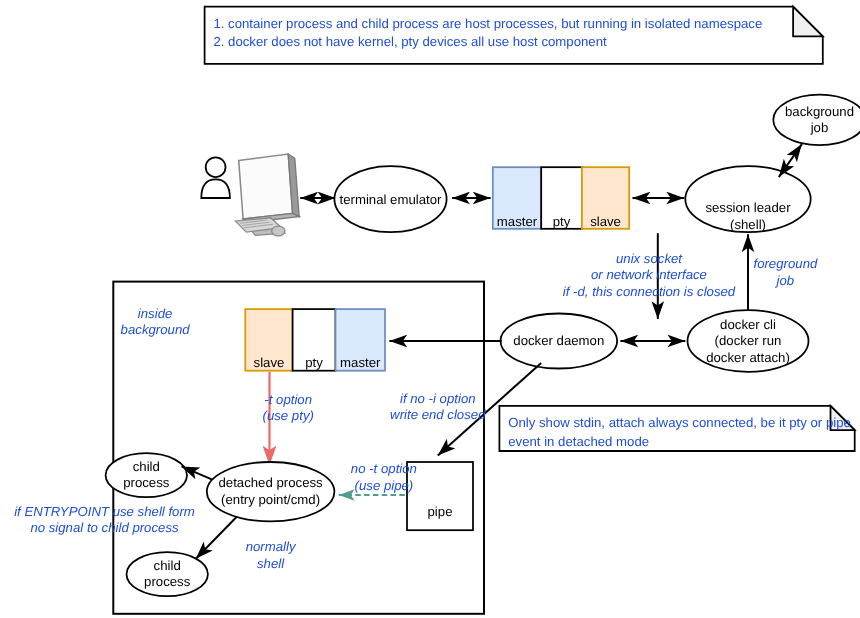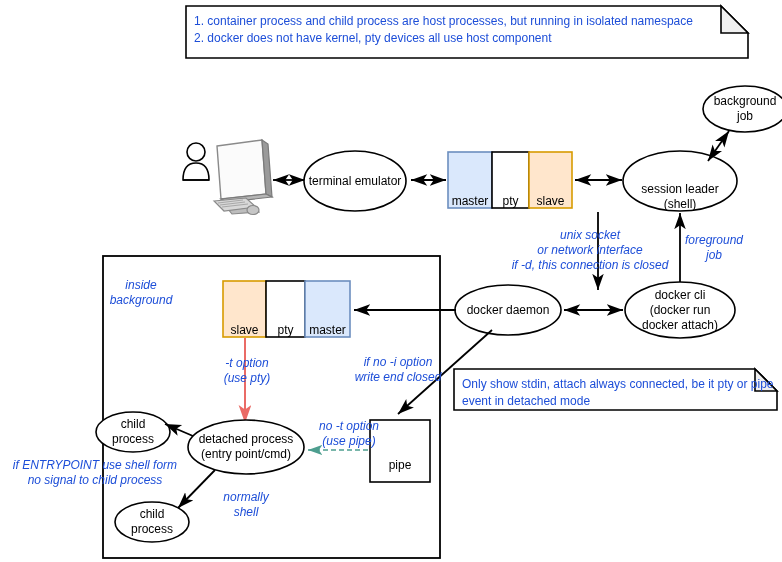--- a/index.html
+++ b/index.html
@@ -197,21 +197,21 @@
   <div class="ellipse-label" style="left:455px; top:285px; width:106px; height:50px;"><span>docker daemon</span></div>
 
   <div class="lbl" style="left:96px; top:278px; width:90px;"><span>inside</span><br><span>background</span></div>
 
   <div class="box-label" style="left:223px; top:281px; width:43px; height:56px;"><span>slave</span></div>
   <div class="box-label" style="left:266px; top:281px; width:39px; height:56px;"><span>pty</span></div>
   <div class="box-label" style="left:305px; top:281px; width:45px; height:56px;"><span>master</span></div>
 
   <div class="lbl" style="left:338px; top:355px; width:120px;"><span>if no -i option</span><br><span>write end closed</span></div>
 
-  <div class="lbl" style="left:207px; top:356px; width:80px;"><span>-t option</span><br><span>(use pty)</span></div>
+  <div class="lbl" style="left:222px; top:356px; width:80px;"><span>-t option</span><br><span>(use pty)</span></div>
 
   <div class="note-text" style="left:462px; top:376px; width:310px;"><span>Only show stdin, attach always connected, be it pty or pipe</span><br><span>event in detached mode</span></div>
 
   <div class="lbl" style="left:307px; top:419px; width:84px;"><span>no -t option</span><br><span>(use pipe)</span></div>
 
   <div class="ellipse-label" style="left:96px; top:412px; width:74px; height:40px;"><span style="display:block;"><span>child</span><br><span>process</span></span></div>
 
   <div class="ellipse-label" style="left:188px; top:420px; width:116px; height:54px;"><span style="display:block;"><span>detached process</span><br><span>(entry point/cmd)</span></span></div>
 
   <div class="box-label" style="left:370px; top:420px; width:60px; height:52px;"><span>pipe</span></div>

